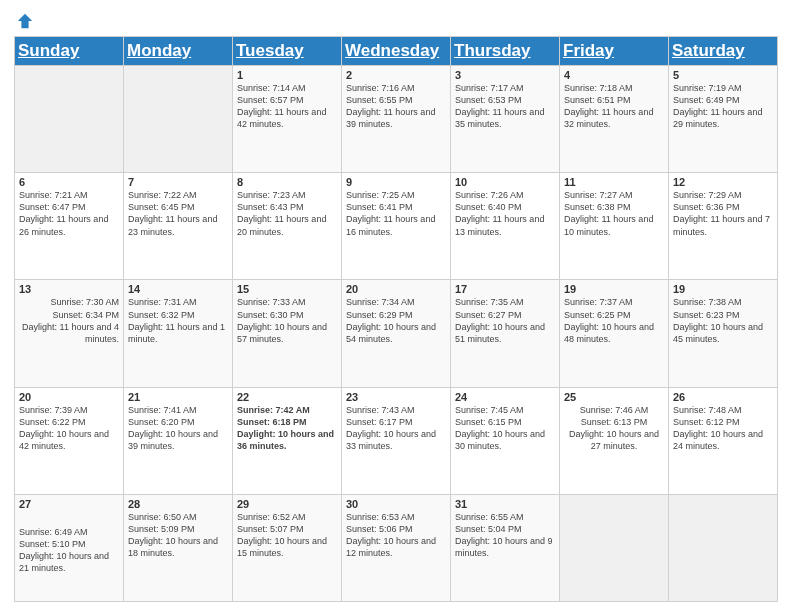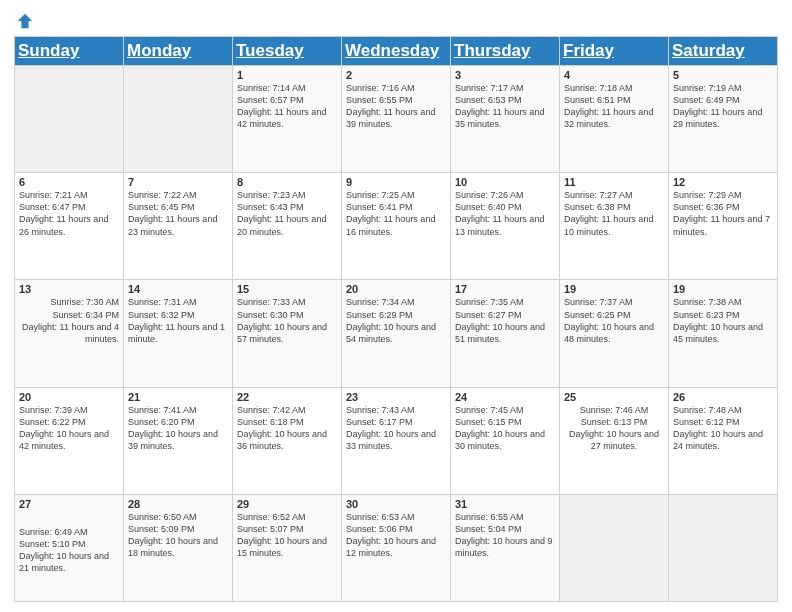--- a/index.html
+++ b/index.html
@@ -270,21 +270,21 @@
 Daylight: 10 hours and 42 minutes.</div>
           </td>
           <td>
             <span class="day-num">21</span>
             <div class="day-info" style="white-space: pre-line;">Sunrise: 7:41 AM
 Sunset: 6:20 PM
 Daylight: 10 hours and 39 minutes.</div>
           </td>
           <td>
             <span class="day-num">22</span>
-            <div class="day-info" style="white-space: pre-line;">Sunrise: 7:42 AM
+            <div class="day-info" style="white-space: pre-line; font-weight: bold;">Sunrise: 7:42 AM
 Sunset: 6:18 PM
 Daylight: 10 hours and 36 minutes.</div>
           </td>
           <td>
             <span class="day-num">23</span>
             <div class="day-info" style="white-space: pre-line;">Sunrise: 7:43 AM
 Sunset: 6:17 PM
 Daylight: 10 hours and 33 minutes.</div>
           </td>
           <td>

